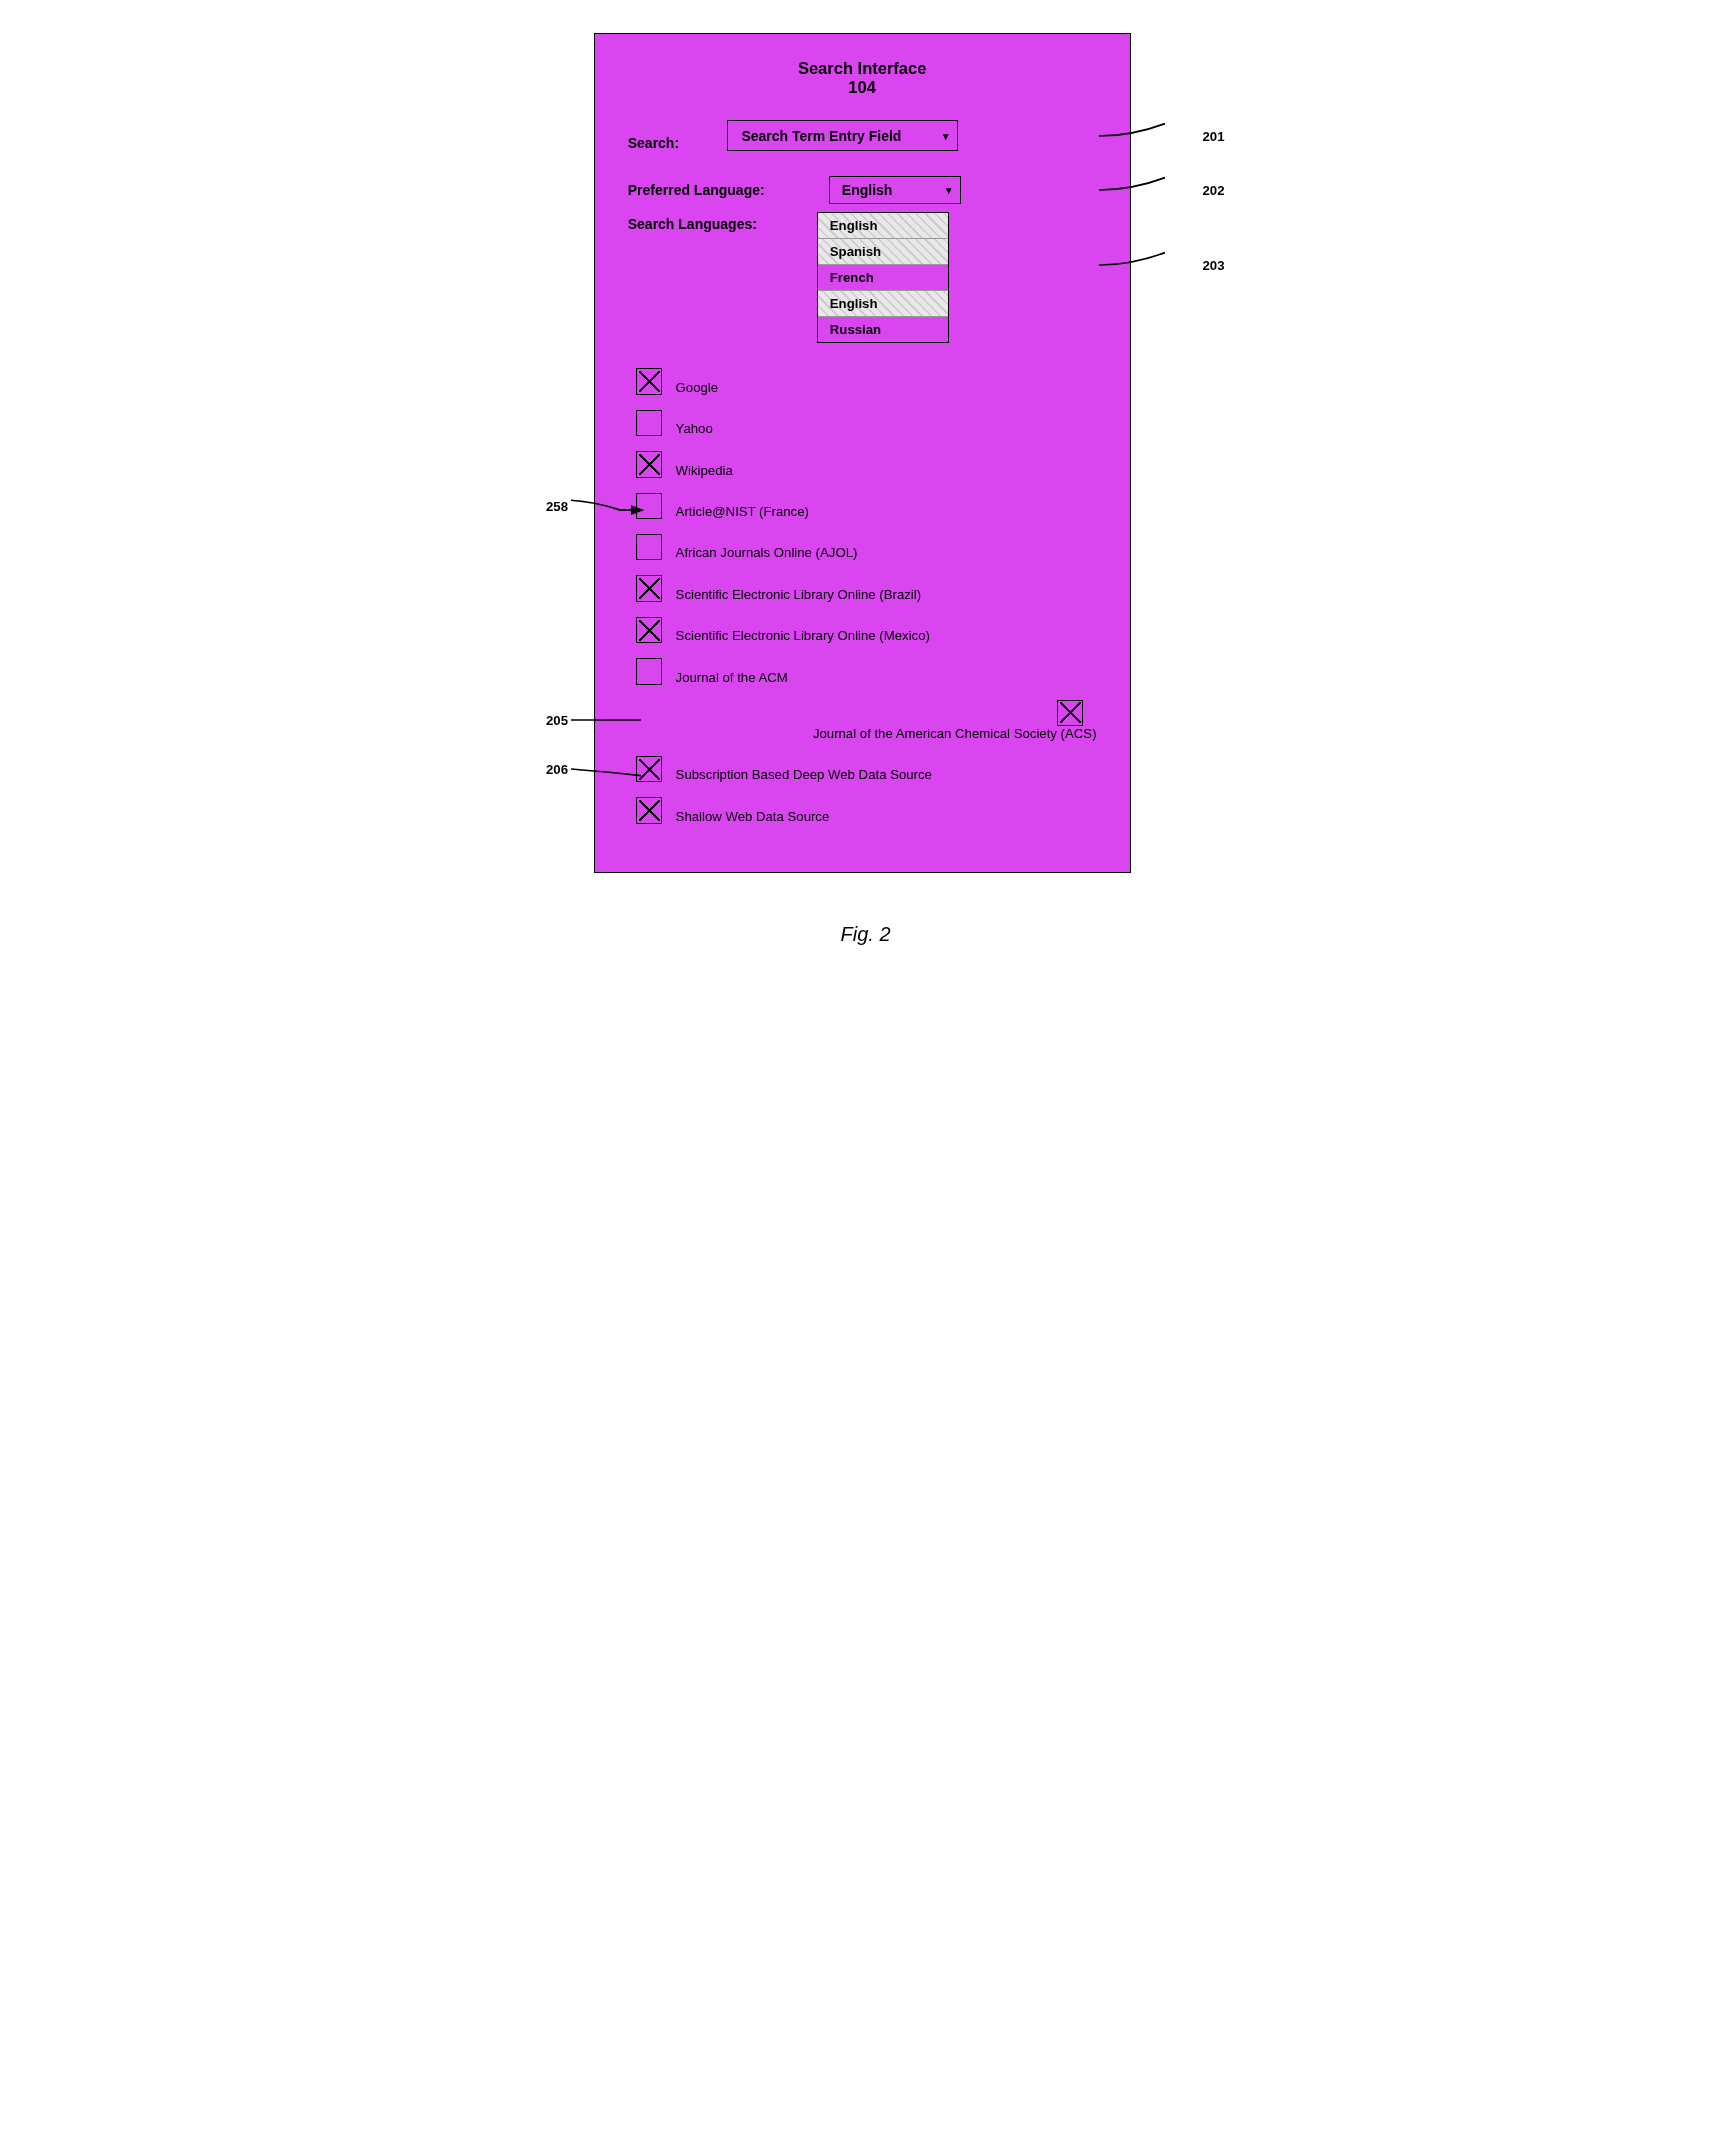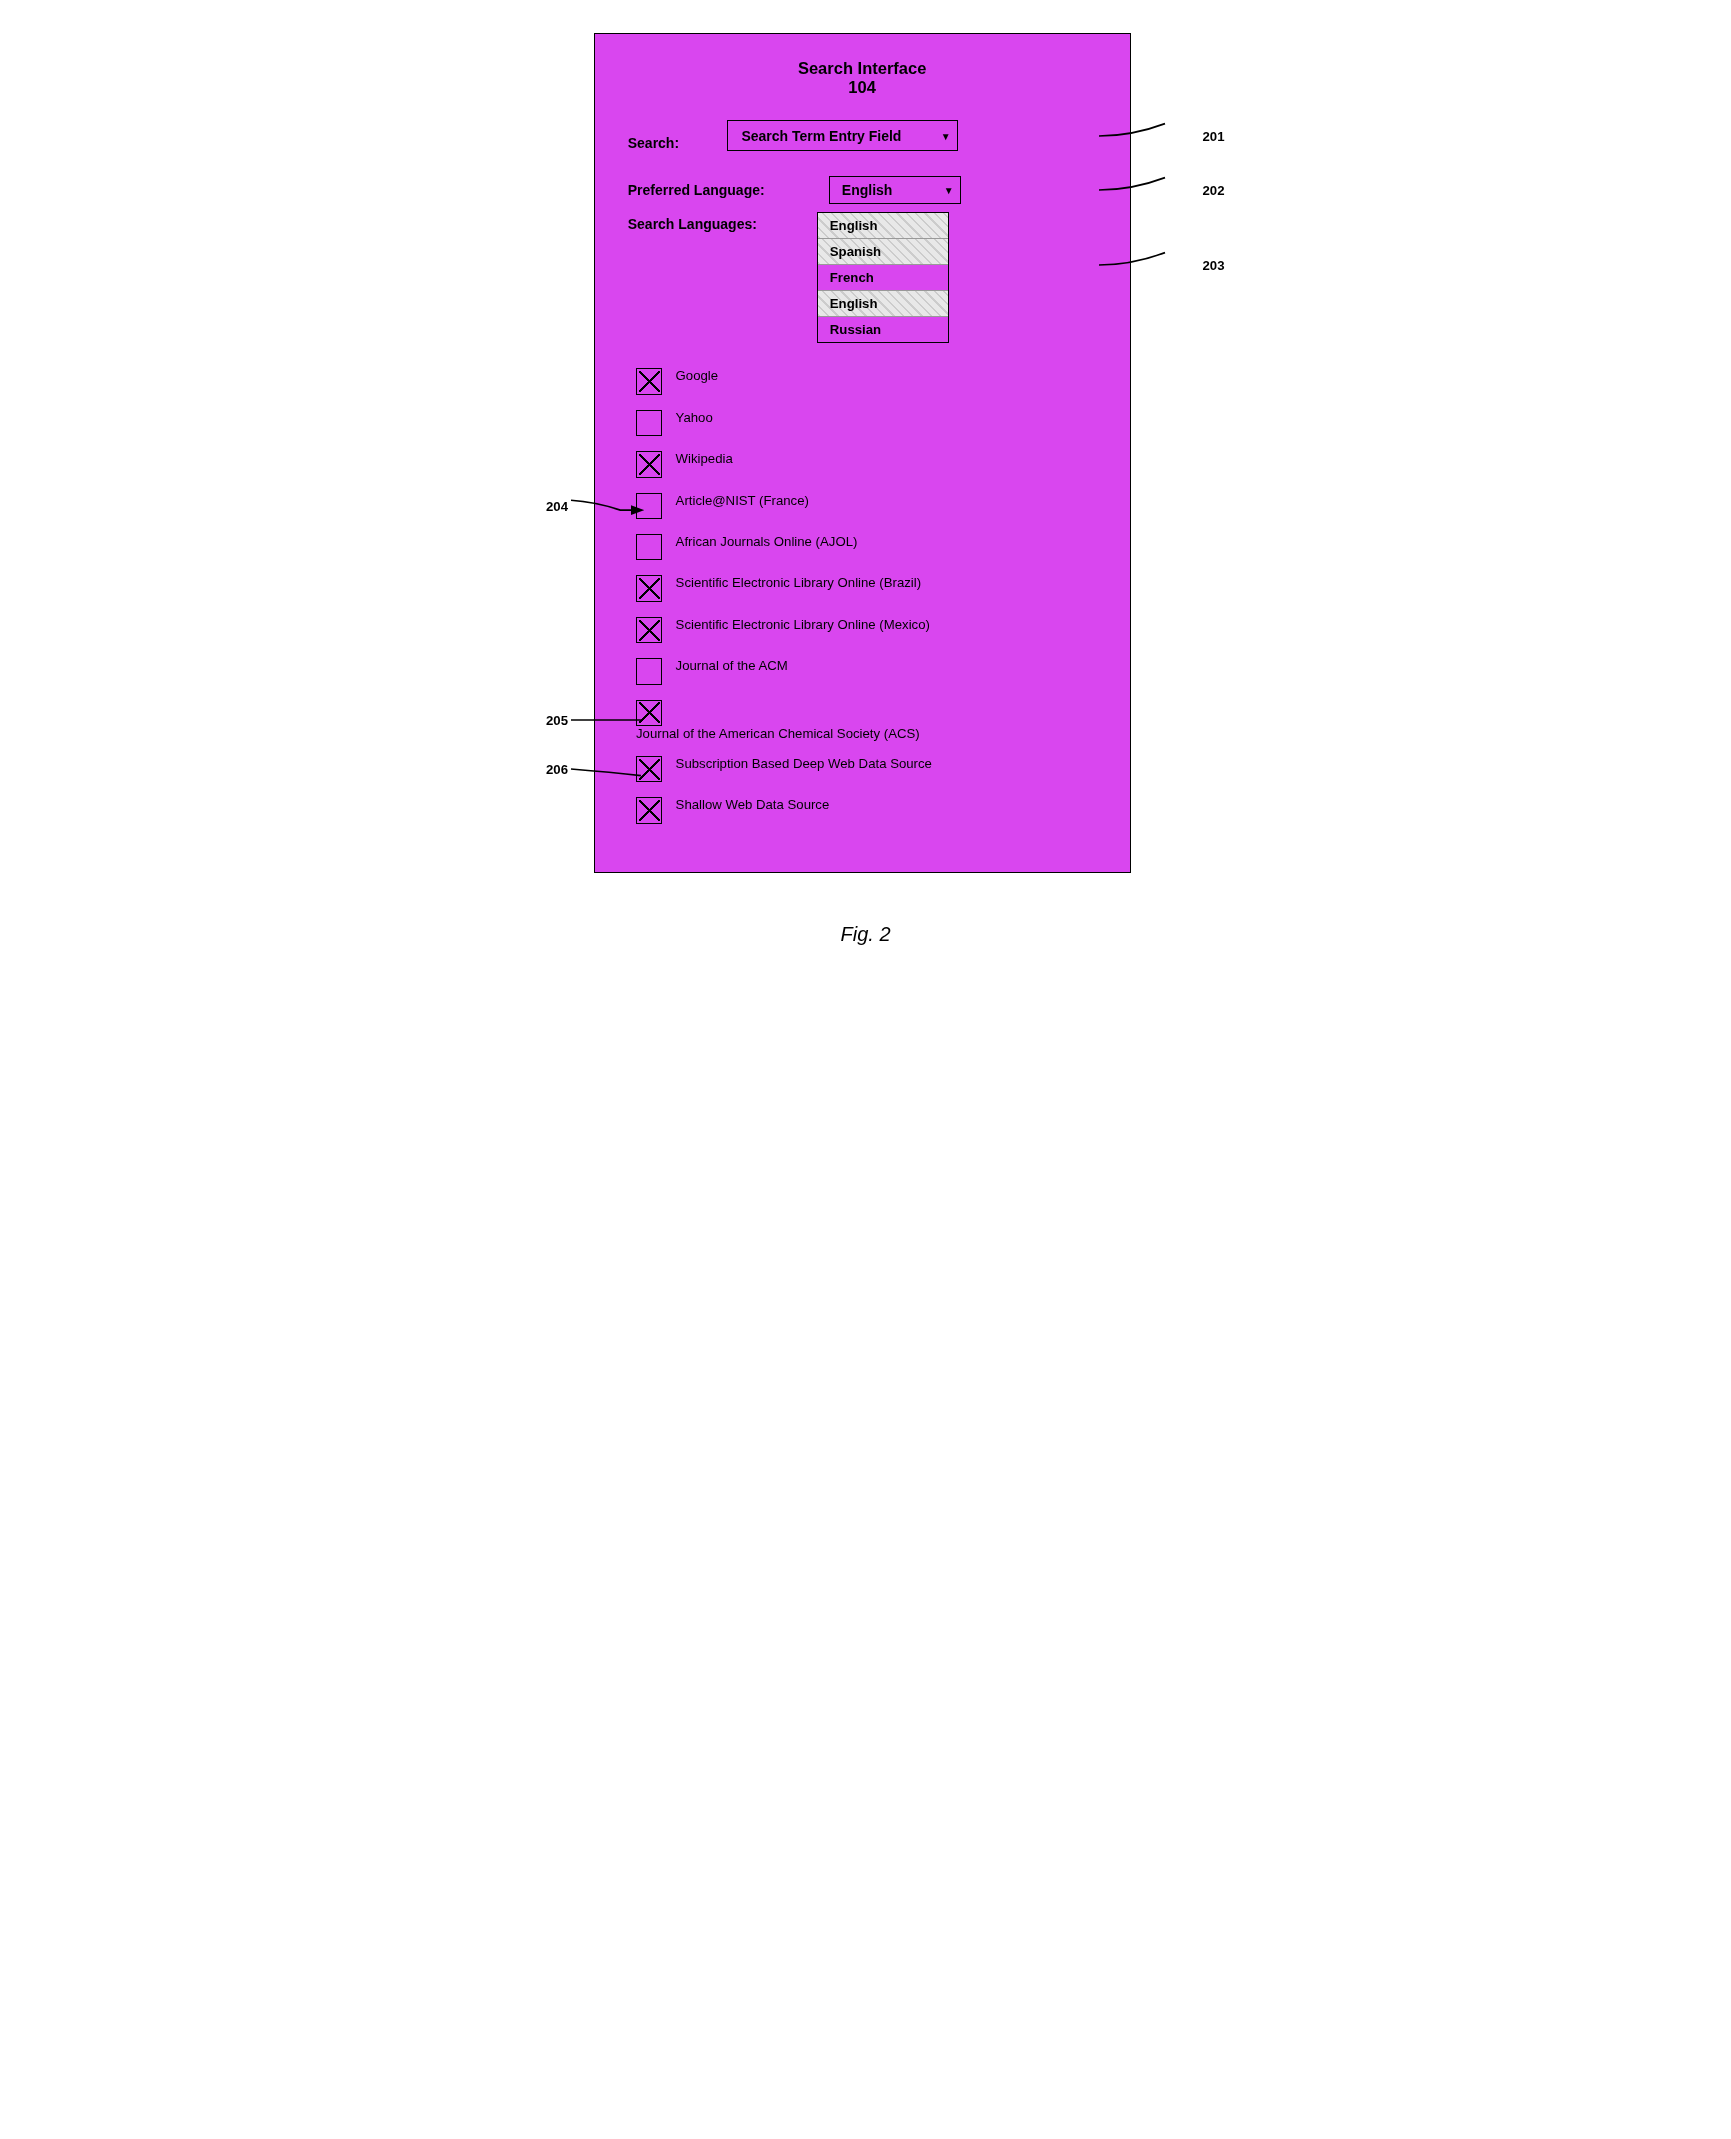--- a/index.html
+++ b/index.html
@@ -138,21 +138,21 @@
       );
     }
 
     
     .checkbox-section {
       margin-left: 8.3px;
       margin-bottom: 8.3px;
     }
     .checkbox-row {
       display: flex;
-      align-items: flex-start;
+      align-items: flex-end;
       margin-bottom: 15px;
       position: relative;
     }
     .checkbox-box {
       width: 26.4px;
       height: 26.4px;
       border: 1.7px solid #000;
       margin-right: 13.2px;
       flex-shrink: 0;
       display: flex;
@@ -259,21 +259,21 @@
         </div>
 
         <div class="checkbox-row">
           <div class="checkbox-box checked"></div>
           <span class="checkbox-label">Wikipedia</span>
         </div>
 
         <div class="checkbox-row" style="position:relative;">
 
           <div style="position:absolute; left:-95px; top:50%; transform:translateY(-50%); display:flex; align-items:center;">
-            <span class="callout-label" style="margin-right:3.3px;">204</span>
+            <span class="callout-label" style="margin-right:3.3px;">258</span>
             <svg width="74" height="25" style="overflow:visible;" viewBox="0 0 90 30">
               <path d="M 0,8 Q 30,10 60,20 L 85,20" stroke="#000" stroke-width="2" fill="none" marker-end="url(#arrow)"></path>
               <defs>
                 <marker id="arrow" markerWidth="8" markerHeight="8" refX="6" refY="3" orient="auto">
                   <path d="M0,0 L0,6 L8,3 z" fill="#000"></path>
                 </marker>
               </defs>
             </svg>
           </div>
           <div class="checkbox-box"></div>

